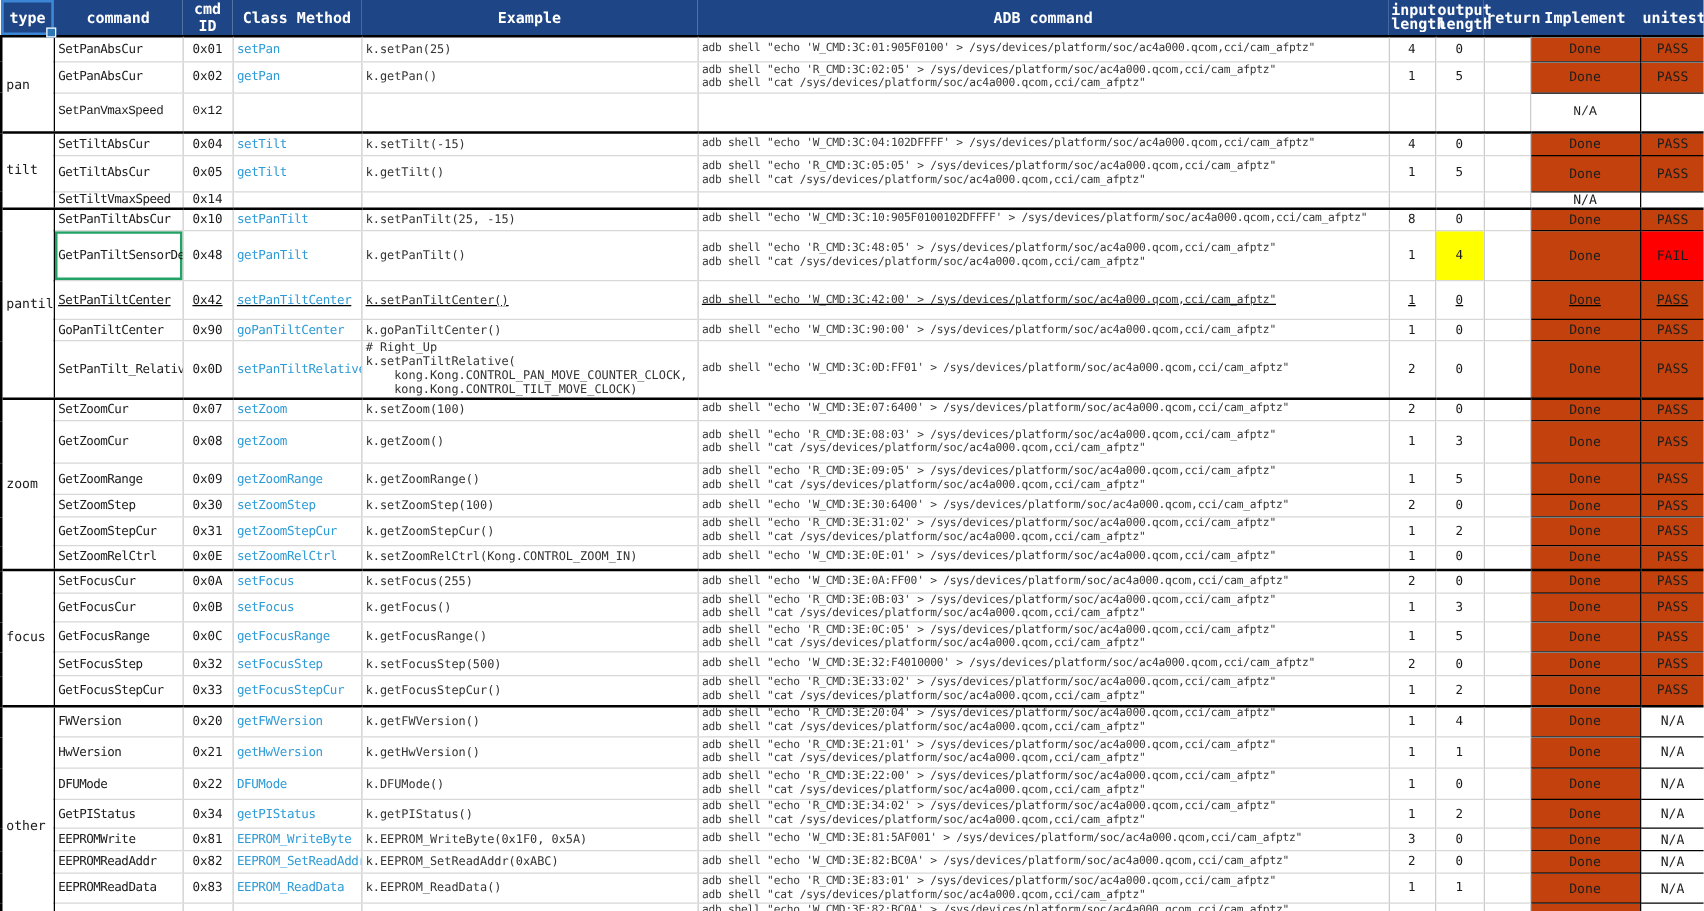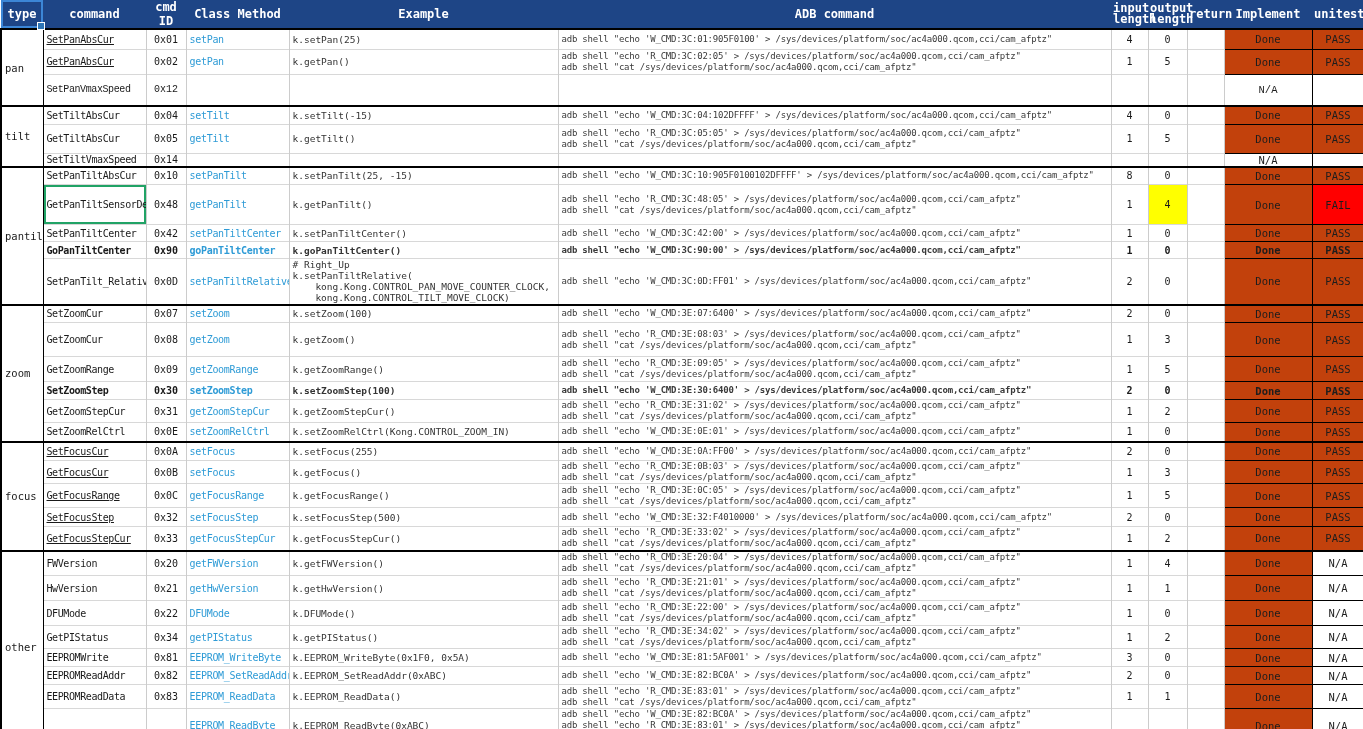--- a/index.html
+++ b/index.html
@@ -21,21 +21,21 @@
     background:#2E75B6; border:1px solid #ffffff; z-index:5;
   }
   td { padding:0 3px; vertical-align:middle; overflow:hidden;
        border-top:1px solid #d8d8d8; border-right:1px solid #cccccc; }
   tr.gstart td { border-top:2px solid #000; }
   tr.lastrow td { border-bottom:2px solid #000; }
 
   td.c-type { text-align:left; font-size:10.5px; color:#1a1a1a;
               border-left:2px solid #000; border-right:1px solid #000; }
   td.c-cmd  { font-size:10px; letter-spacing:-0.4px; color:#1a1a1a; white-space:nowrap; }
-  td.c-cmd.link { text-decoration:underline; }
+  td.c-cmd.link { }
   td.c-cmd.selgreen { box-shadow: inset 0 0 0 2px #21A366; }
   td.c-id   { text-align:center; font-size:10px; color:#1a1a1a; }
   td.c-method { font-size:10px; letter-spacing:-0.3px; color:#2E9BD6; white-space:nowrap; }
   td.c-ex   { font-size:9.5px; line-height:11px; white-space:pre; color:#333333; }
   td.c-adb  { font-size:9px; letter-spacing:-0.2px; line-height:11px; white-space:pre; color:#3a3a3a; }
   td.c-in, td.c-out, td.c-ret { text-align:center; font-size:10px; color:#1a1a1a; }
   td.c-out.hl { background:#FFFF00; }
   td.c-impl, td.c-unit {
     border:1px solid #000; text-align:center; font-size:10.5px; color:#1d1d1d;
   }
@@ -173,33 +173,33 @@
           <td class="c-method">getPanTilt</td>
           <td class="c-ex">k.getPanTilt()</td>
           <td class="c-adb">adb shell "echo 'R_CMD:3C:48:05' &gt; /sys/devices/platform/soc/ac4a000.qcom,cci/cam_afptz"
 adb shell "cat /sys/devices/platform/soc/ac4a000.qcom,cci/cam_afptz"</td>
           <td class="c-in">1</td>
           <td class="c-out hl">4</td>
           <td class="c-ret"></td>
           <td class="c-impl bg-green">Done</td>
           <td class="c-unit bg-red">FAIL</td>
         </tr>
-        <tr style="height: 17px;">
+        <tr style="height: 31px; text-decoration: underline;">
           <td class="c-cmd">SetPanTiltCenter</td>
           <td class="c-id">0x42</td>
           <td class="c-method">setPanTiltCenter</td>
           <td class="c-ex">k.setPanTiltCenter()</td>
           <td class="c-adb">adb shell "echo 'W_CMD:3C:42:00' &gt; /sys/devices/platform/soc/ac4a000.qcom,cci/cam_afptz"</td>
           <td class="c-in">1</td>
           <td class="c-out">0</td>
           <td class="c-ret"></td>
           <td class="c-impl bg-green">Done</td>
           <td class="c-unit bg-green">PASS</td>
         </tr>
-        <tr style="height: 17px; font-weight: bold;">
+        <tr style="height: 17px;">
           <td class="c-cmd">GoPanTiltCenter</td>
           <td class="c-id">0x90</td>
           <td class="c-method">goPanTiltCenter</td>
           <td class="c-ex">k.goPanTiltCenter()</td>
           <td class="c-adb">adb shell "echo 'W_CMD:3C:90:00' &gt; /sys/devices/platform/soc/ac4a000.qcom,cci/cam_afptz"</td>
           <td class="c-in">1</td>
           <td class="c-out">0</td>
           <td class="c-ret"></td>
           <td class="c-impl bg-green">Done</td>
           <td class="c-unit bg-green">PASS</td>
@@ -251,21 +251,21 @@
           <td class="c-method">getZoomRange</td>
           <td class="c-ex">k.getZoomRange()</td>
           <td class="c-adb">adb shell "echo 'R_CMD:3E:09:05' &gt; /sys/devices/platform/soc/ac4a000.qcom,cci/cam_afptz"
 adb shell "cat /sys/devices/platform/soc/ac4a000.qcom,cci/cam_afptz"</td>
           <td class="c-in">1</td>
           <td class="c-out">5</td>
           <td class="c-ret"></td>
           <td class="c-impl bg-green">Done</td>
           <td class="c-unit bg-green">PASS</td>
         </tr>
-        <tr style="height: 18px; font-weight: bold;">
+        <tr style="height: 18px;">
           <td class="c-cmd">SetZoomStep</td>
           <td class="c-id">0x30</td>
           <td class="c-method">setZoomStep</td>
           <td class="c-ex">k.setZoomStep(100)</td>
           <td class="c-adb">adb shell "echo 'W_CMD:3E:30:6400' &gt; /sys/devices/platform/soc/ac4a000.qcom,cci/cam_afptz"</td>
           <td class="c-in">2</td>
           <td class="c-out">0</td>
           <td class="c-ret"></td>
           <td class="c-impl bg-green">Done</td>
           <td class="c-unit bg-green">PASS</td>

